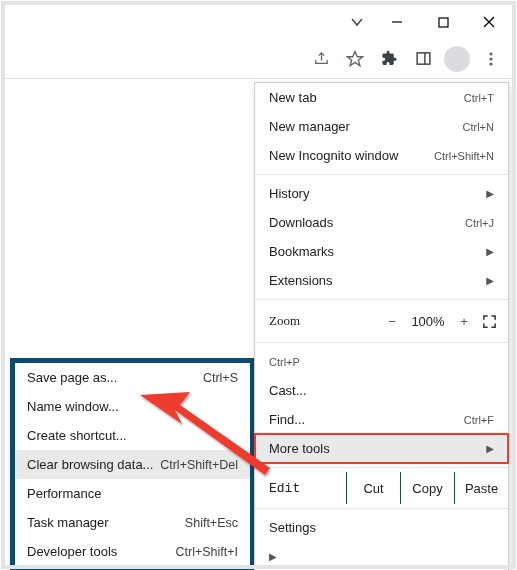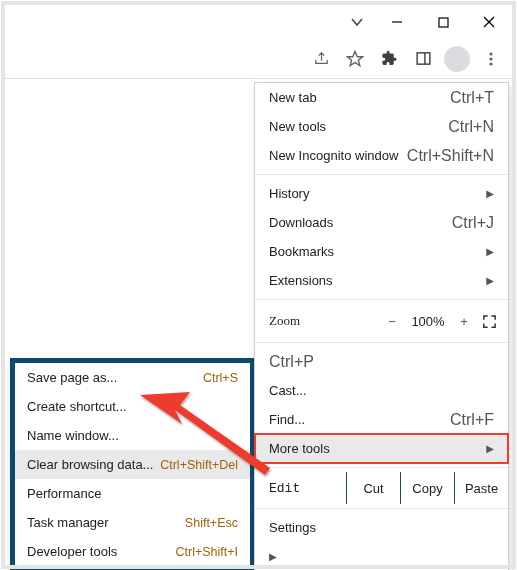--- a/index.html
+++ b/index.html
@@ -14,37 +14,37 @@
   
   .toolbar { position: absolute; top: 39px; left: 5px; right: 5px; height: 40px; background: #fff; border-bottom: 1px solid #e1e1e1; display: flex; justify-content: flex-end; align-items: center; padding-right: 6px; gap: 4px; }
   .toolbar .tbtn { width: 30px; height: 30px; display: flex; align-items: center; justify-content: center; border-radius: 50%; }
   .avatar { width: 26px; height: 26px; border-radius: 50%; background: #dadce0; }
 
   
   .menu { position: absolute; top: 82px; right: 8px; width: 255px; background: #fff; border: 1px solid #cfcfcf; box-shadow: 2px 4px 8px rgba(0,0,0,0.15); z-index: 4; }
   .menu-item { display: flex; align-items: center; height: 29px; padding: 0 14px; }
   .menu-item.hl { background: #e9e9e9; outline: 2px solid #f03b2d; outline-offset: -1px; position: relative; z-index: 2; align-items: center; }
   .menu-item .label { flex: 1; }
-  .menu-item .shortcut { color: #555; font-size: 16px; }
+  .menu-item .shortcut { color: #555; font-size: 11px; }
   .menu-item .arrow { color: #555; font-size: 10px; }
   .menu .sep { height: 1px; background: #e6e6e6; margin: 4px 0; }
   .zoom-row { display: flex; align-items: center; height: 34px; padding: 0 8px 0 14px; }
   .zoom-row .zlabel { flex: 1; font-family: Liberation Serif, serif; }
   .zoom-row .zbtn { width: 28px; text-align: center; color: #555; }
   .zoom-row .zval { width: 44px; text-align: center; }
   .zoom-row .fs { width: 22px; display: flex; align-items: center; justify-content: center; }
   .edit-row { display: flex; align-items: center; height: 32px; padding-left: 14px; }
   .edit-row .elabel { flex: 1; font-family: Liberation Mono, monospace; }
   .edit-row .ecell { width: 54px; height: 32px; border-left: 1px solid #14532d; display: flex; align-items: center; justify-content: center; }
 
   
   .submenu { position: absolute; top: 358px; right: 262px; width: 245px; background: #fff; border: 5px solid #0c4a6e; box-shadow: 2px 4px 8px rgba(0,0,0,0.15); z-index: 3; }
   .submenu .menu-item { padding: 0 12px; }
   .submenu .menu-item.hl2 { background: #e9e9e9; }
-  .submenu .shortcut { color: #a16207; font-size: 12.5px; }
+  .submenu .shortcut { color: #404040; font-size: 12.5px; }
 
   
   .red-arrow { position: absolute; z-index: 6; pointer-events: none; }
 </style>
 </head>
 <body>
 
 <div class="grey-border"></div>
 
 <div class="titlebar">
@@ -106,21 +106,21 @@
       </svg>
   </div>
 </div>
 
 <div class="menu">
   <div class="menu-item">
       <span class="label">New tab</span>
       <span class="shortcut">Ctrl+T</span>
     </div>
   <div class="menu-item">
-      <span class="label">New tools</span>
+      <span class="label">New manager</span>
       <span class="shortcut">Ctrl+N</span>
     </div>
   <div class="menu-item">
       <span class="label">New Incognito window</span>
       <span class="shortcut">Ctrl+Shift+N</span>
     </div>
   <div class="sep"></div>
   <div class="menu-item">
       <span class="label">History</span>
       <span class="arrow">▶</span>
@@ -180,24 +180,24 @@
     </div>
 
 </div>
 
 <div class="submenu">
   <div class="menu-item">
       <span class="label">Save page as...</span>
       <span class="shortcut">Ctrl+S</span>
     </div>
   <div class="menu-item">
+      <span class="label">Name window...</span>
+    </div>
+  <div class="menu-item">
       <span class="label">Create shortcut...</span>
-    </div>
-  <div class="menu-item">
-      <span class="label">Name window...</span>
     </div>
   <div class="sep"></div>
   <div class="menu-item hl2">
       <span class="label">Clear browsing data...</span>
       <span class="shortcut">Ctrl+Shift+Del</span>
     </div>
   <div class="menu-item">
       <span class="label">Performance</span>
     </div>
   <div class="menu-item">

